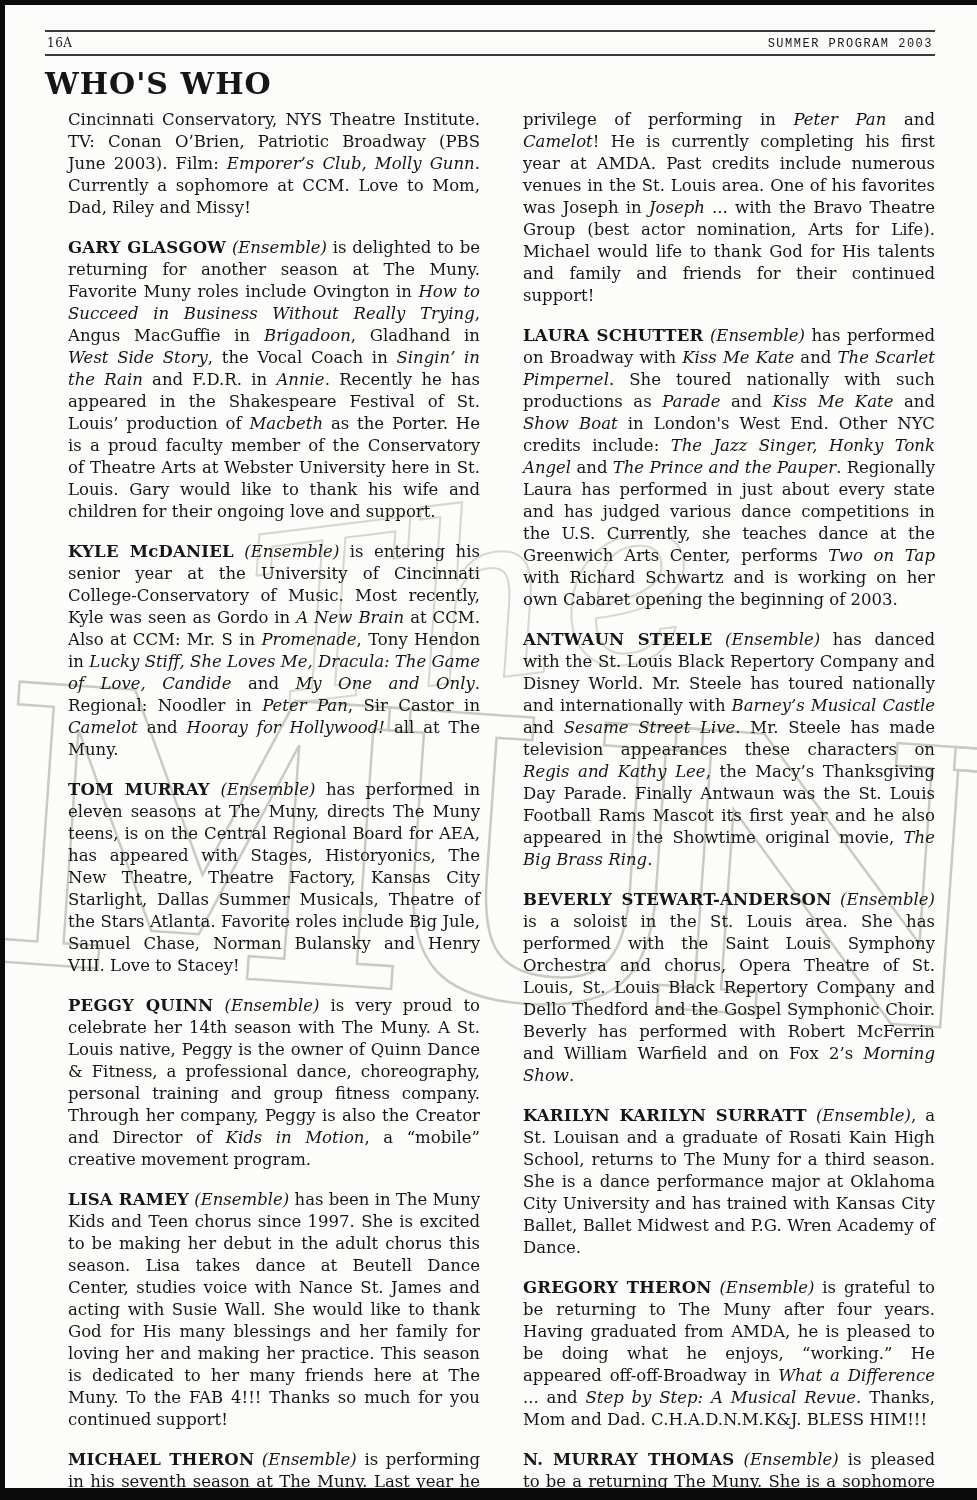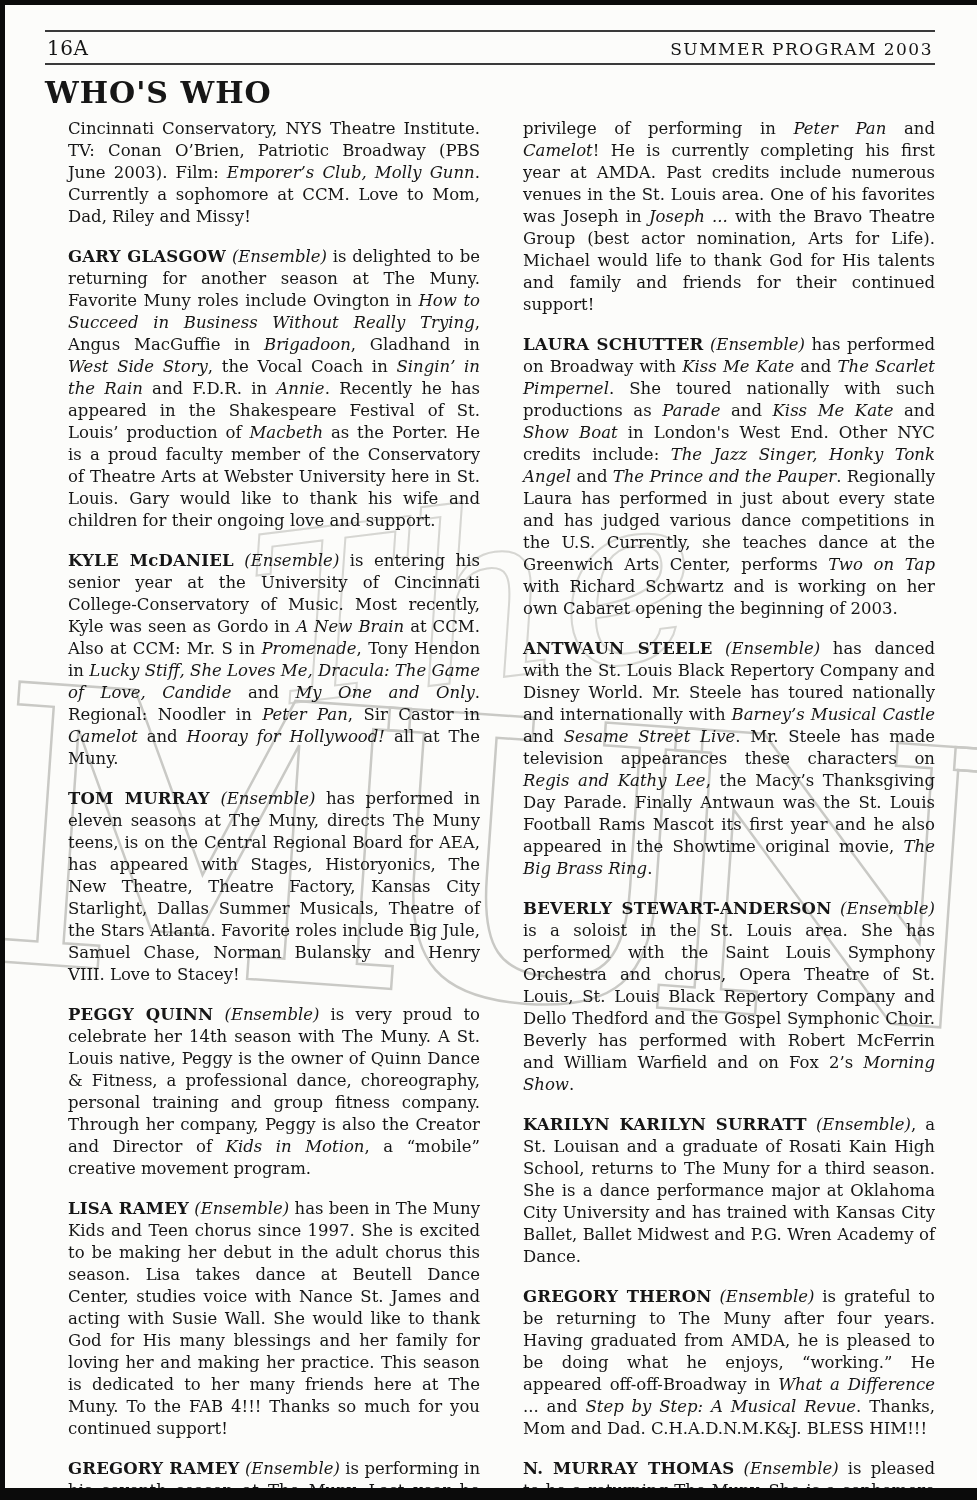--- a/index.html
+++ b/index.html
@@ -35,22 +35,22 @@
   }
 
   .content { position: relative; z-index: 1; padding: 30px 42px 0 45px; }
 
   .running-head {
     display: flex; justify-content: space-between; align-items: baseline;
     border-top: 2px solid #3a3a3a;
     border-bottom: 2px solid #3a3a3a;
     padding: 4px 2px 3px 2px;
   }
-  .page-number { font-size: 20px; letter-spacing: 0.5px; }
-  .program-title { font-size: 17px; letter-spacing: 1.5px; }
+  .page-number { font-size: 12px; letter-spacing: 0.5px; }
+  .program-title { font-size: 12px; letter-spacing: 1.5px; font-family: Liberation Mono, monospace; }
 
   .page-title {
     margin: 10px 0 8px 0;
     text-align: left;
     font-size: 30px;
     font-weight: bold;
     letter-spacing: 1px;
   }
 
   .columns { display: flex; gap: 20px; margin-top: 4px; }
@@ -86,21 +86,21 @@
     <h1 class="page-title">WHO'S WHO</h1>
 
     <div class="columns">
       <div class="col">
           <p class="bio"><span>Cincinnati Conservatory, NYS Theatre Institute. TV: Conan O’Brien, Patriotic Broadway (PBS June 2003). Film: </span><em>Emporer’s Club, Molly Gunn</em><span>. Currently a sophomore at CCM. Love to Mom, Dad, Riley and Missy!</span></p>
           <p class="bio"><strong>GARY GLASGOW</strong> <em>(Ensemble)</em><span> is delighted to be returning for another season at The Muny. Favorite Muny roles include Ovington in </span><em>How to Succeed in Business Without Really Trying</em><span>, Angus MacGuffie in </span><em>Brigadoon</em><span>, Gladhand in </span><em>West Side Story</em><span>, the Vocal Coach in </span><em>Singin’ in the Rain</em><span> and F.D.R. in </span><em>Annie</em><span>. Recently he has appeared in the Shakespeare Festival of St. Louis’ production of </span><em>Macbeth</em><span> as the Porter. He is a proud faculty member of the Conservatory of Theatre Arts at Webster University here in St. Louis. Gary would like to thank his wife and children for their ongoing love and support.</span></p>
           <p class="bio"><strong>KYLE McDANIEL</strong> <em>(Ensemble)</em><span> is entering his senior year at the University of Cincinnati College-Conservatory of Music. Most recently, Kyle was seen as Gordo in </span><em>A New Brain</em><span> at CCM. Also at CCM: Mr. S in </span><em>Promenade</em><span>, Tony Hendon in </span><em>Lucky Stiff, She Loves Me, Dracula: The Game of Love, Candide</em><span> and </span><em>My One and Only</em><span>. Regional: Noodler in </span><em>Peter Pan</em><span>, Sir Castor in </span><em>Camelot</em><span> and </span><em>Hooray for Hollywood!</em><span> all at The Muny.</span></p>
           <p class="bio"><strong>TOM MURRAY</strong> <em>(Ensemble)</em><span> has performed in eleven seasons at The Muny, directs The Muny teens, is on the Central Regional Board for AEA, has appeared with Stages, Historyonics, The New Theatre, Theatre Factory, Kansas City Starlight, Dallas Summer Musicals, Theatre of the Stars Atlanta. Favorite roles include Big Jule, Samuel Chase, Norman Bulansky and Henry VIII. Love to Stacey!</span></p>
           <p class="bio"><strong>PEGGY QUINN</strong> <em>(Ensemble)</em><span> is very proud to celebrate her 14th season with The Muny. A St. Louis native, Peggy is the owner of Quinn Dance &amp; Fitness, a professional dance, choreography, personal training and group fitness company. Through her company, Peggy is also the Creator and Director of </span><em>Kids in Motion</em><span>, a “mobile” creative movement program.</span></p>
           <p class="bio"><strong>LISA RAMEY</strong> <em>(Ensemble)</em><span> has been in The Muny Kids and Teen chorus since 1997. She is excited to be making her debut in the adult chorus this season. Lisa takes dance at Beutell Dance Center, studies voice with Nance St. James and acting with Susie Wall. She would like to thank God for His many blessings and her family for loving her and making her practice. This season is dedicated to her many friends here at The Muny. To the FAB 4!!! Thanks so much for you continued support!</span></p>
-          <p class="bio"><strong>GREGORY RAMEY</strong> <em>(Ensemble)</em><span> is performing in his seventh season at The Muny. Last year he had the</span></p>
+          <p class="bio"><strong>MICHAEL THERON</strong> <em>(Ensemble)</em><span> is performing in his seventh season at The Muny. Last year he had the</span></p>
         </div>
       <div class="col">
           <p class="bio"><span>privilege of performing in </span><em>Peter Pan</em><span> and </span><em>Camelot</em><span>! He is currently completing his first year at AMDA. Past credits include numerous venues in the St. Louis area. One of his favorites was Joseph in </span><em>Joseph ...</em><span> with the Bravo Theatre Group (best actor nomination, Arts for Life). Michael would life to thank God for His talents and family and friends for their continued support!</span></p>
           <p class="bio"><strong>LAURA SCHUTTER</strong> <em>(Ensemble)</em><span> has performed on Broadway with </span><em>Kiss Me Kate</em><span> and </span><em>The Scarlet Pimpernel</em><span>. She toured nationally with such productions as </span><em>Parade</em><span> and </span><em>Kiss Me Kate</em><span> and </span><em>Show Boat</em><span> in London's West End. Other NYC credits include: </span><em>The Jazz Singer, Honky Tonk Angel</em><span> and </span><em>The Prince and the Pauper</em><span>. Regionally Laura has performed in just about every state and has judged various dance competitions in the U.S. Currently, she teaches dance at the Greenwich Arts Center, performs </span><em>Two on Tap</em><span> with Richard Schwartz and is working on her own Cabaret opening the beginning of 2003.</span></p>
           <p class="bio"><strong>ANTWAUN STEELE</strong> <em>(Ensemble)</em><span> has danced with the St. Louis Black Repertory Company and Disney World. Mr. Steele has toured nationally and internationally with </span><em>Barney’s Musical Castle</em><span> and </span><em>Sesame Street Live</em><span>. Mr. Steele has made television appearances these characters on </span><em>Regis and Kathy Lee</em><span>, the Macy’s Thanksgiving Day Parade. Finally Antwaun was the St. Louis Football Rams Mascot its first year and he also appeared in the Showtime original movie, </span><em>The Big Brass Ring</em><span>.</span></p>
           <p class="bio"><strong>BEVERLY STEWART-ANDERSON</strong> <em>(Ensemble)</em><span> is a soloist in the St. Louis area. She has performed with the Saint Louis Symphony Orchestra and chorus, Opera Theatre of St. Louis, St. Louis Black Repertory Company and Dello Thedford and the Gospel Symphonic Choir. Beverly has performed with Robert McFerrin and William Warfield and on Fox 2’s </span><em>Morning Show</em><span>.</span></p>
           <p class="bio"><strong>KARILYN KARILYN SURRATT</strong> <em>(Ensemble)</em><span>, a St. Louisan and a graduate of Rosati Kain High School, returns to The Muny for a third season. She is a dance performance major at Oklahoma City University and has trained with Kansas City Ballet, Ballet Midwest and P.G. Wren Academy of Dance.</span></p>
           <p class="bio"><strong>GREGORY THERON</strong> <em>(Ensemble)</em><span> is grateful to be returning to The Muny after four years. Having graduated from AMDA, he is pleased to be doing what he enjoys, “working.” He appeared off-off-Broadway in </span><em>What a Difference</em><span> ... and </span><em>Step by Step: A Musical Revue</em><span>. Thanks, Mom and Dad. C.H.A.D.N.M.K&amp;J. BLESS HIM!!!</span></p>
           <p class="bio"><strong>N. MURRAY THOMAS</strong> <em>(Ensemble)</em><span> is pleased to be a returning The Muny. She is a sophomore of the University of Illinois’ Dance Department with a BFA. She has performed in and out of the St. Louis</span></p>
         </div>

